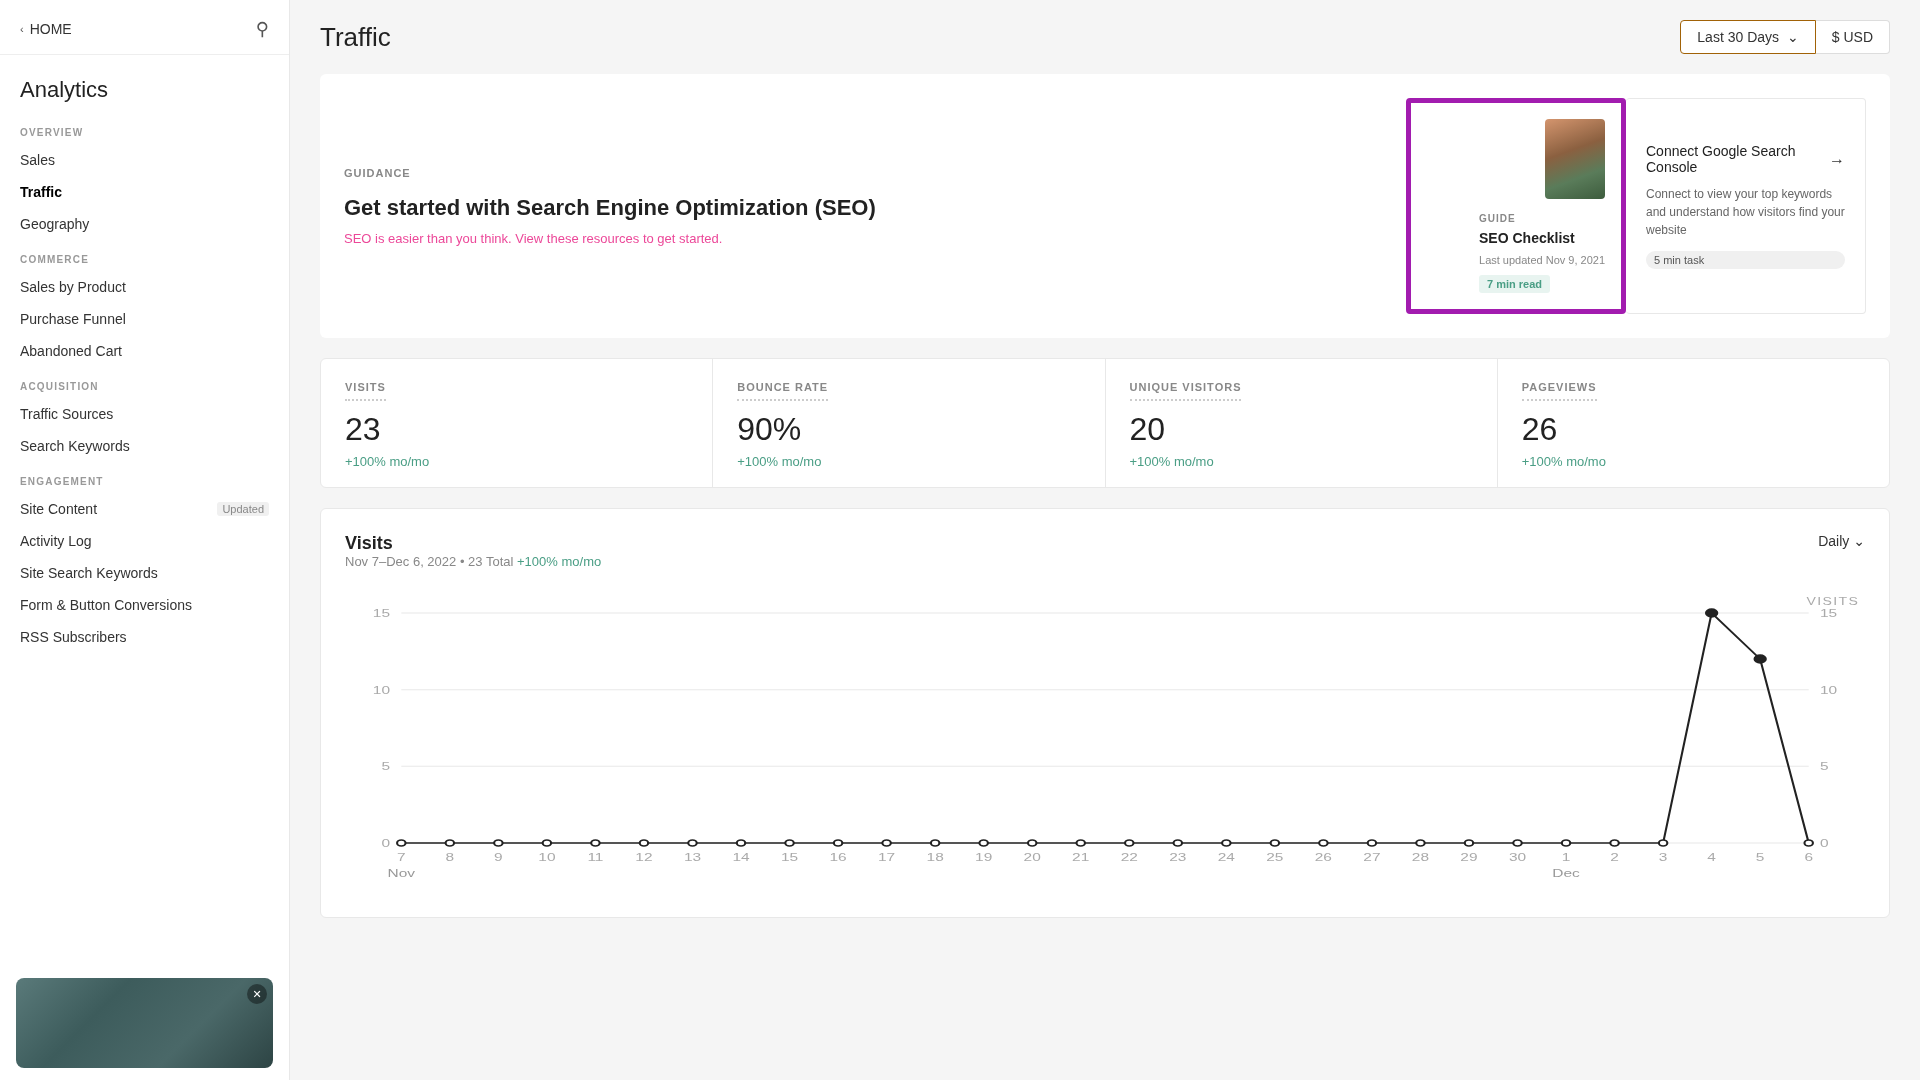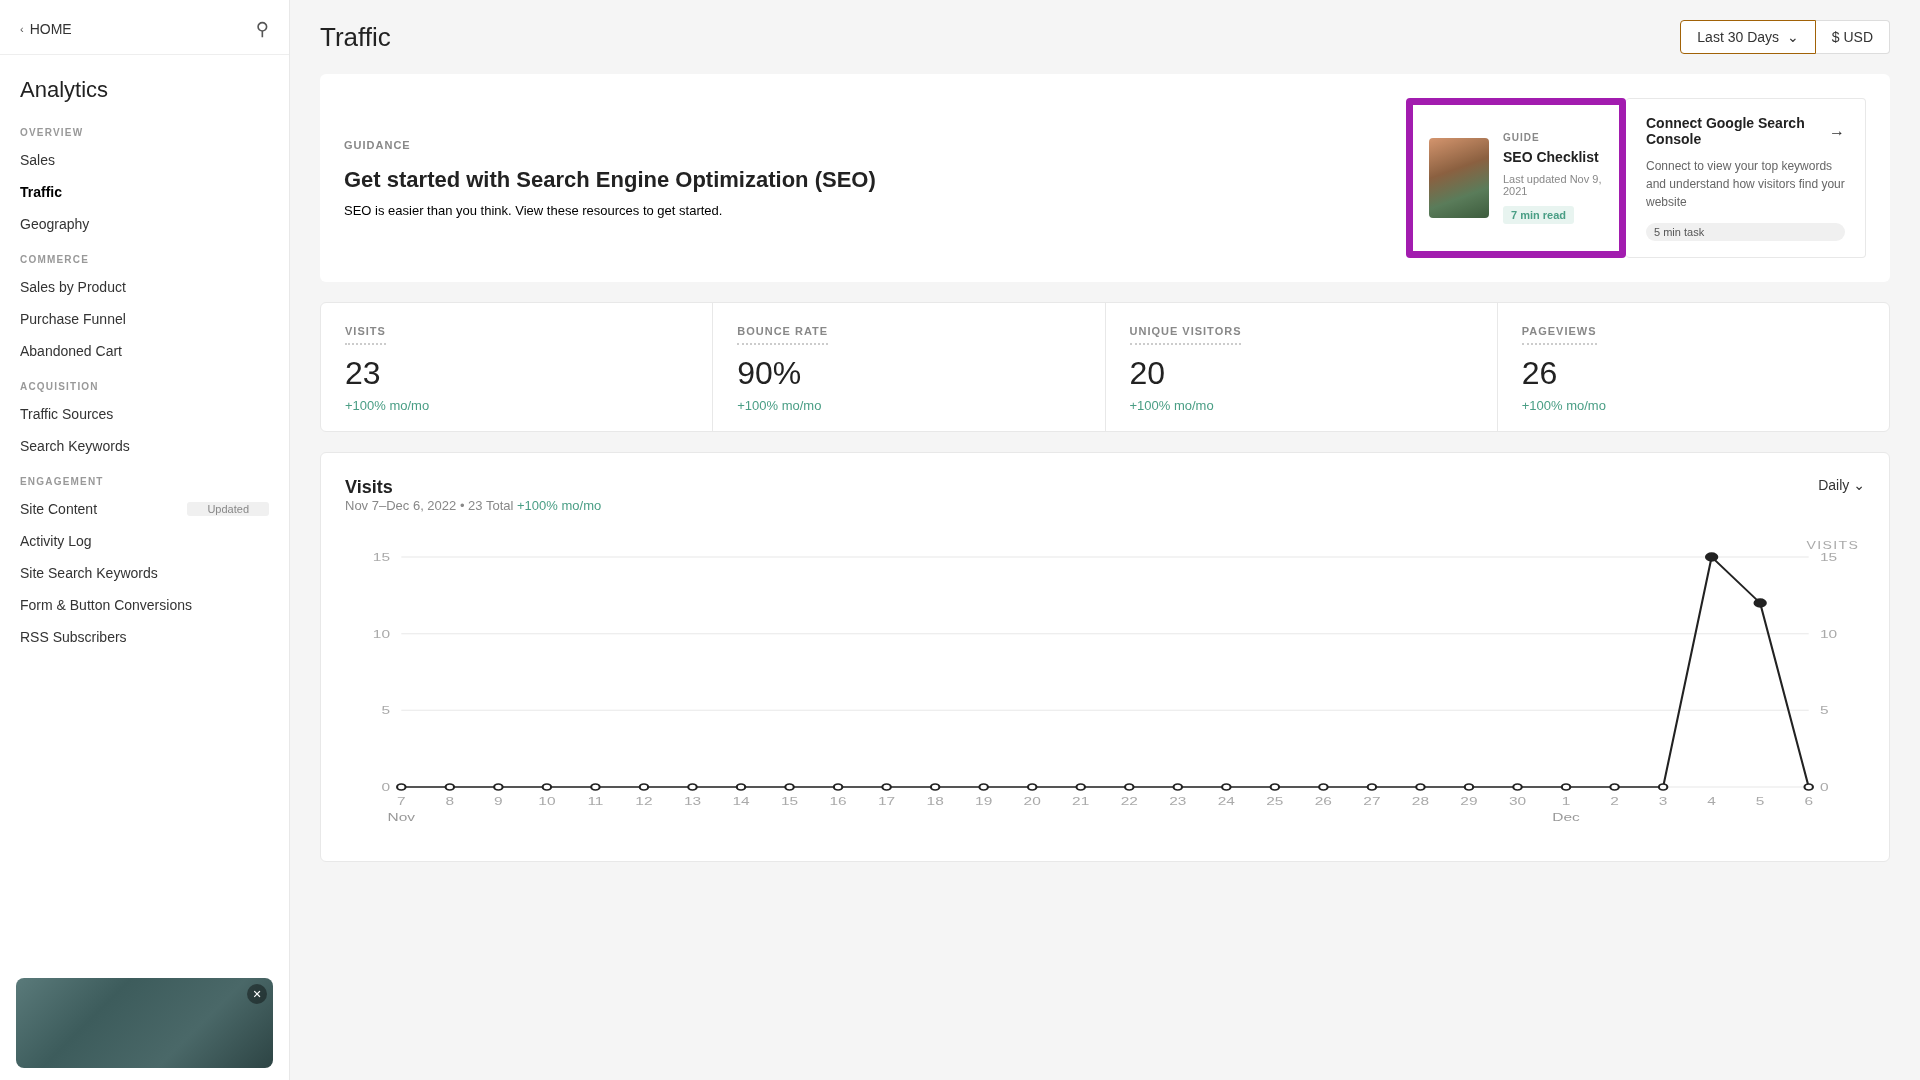--- a/index.html
+++ b/index.html
@@ -76,21 +76,21 @@
     }
     .sidebar-item.active {
       font-weight: 600;
       color: #000;
     }
     .sidebar-badge {
       font-size: 11px;
       color: #888;
       background: #f0f0f0;
       border-radius: 3px;
-      padding: 1px 20px;
+      padding: 1px 5px;
     }
     .sidebar-promo {
       margin: 12px 16px;
       border-radius: 8px;
       overflow: hidden;
       position: relative;
       height: 90px;
       background: #b0c4c0;
       flex-shrink: 0;
     }
@@ -176,34 +176,35 @@
       margin-bottom: 16px;
     }
     .guidance-heading {
       font-size: 22px;
       font-weight: 700;
       color: #222;
       margin-bottom: 10px;
     }
     .guidance-desc {
       font-size: 13px;
-      color: #000000;
+      color: #ec4899;
     }
     .guidance-cards {
       display: flex;
       gap: 0;
     }
     .guide-card {
       display: flex;
       gap: 14px;
-      align-items: center;
-      border: 7px solid #a21caf;
+      align-items: flex-end;
+      border: 5px solid #a21caf;
       border-radius: 4px;
       padding: 16px;
       width: 220px;
+      flex-direction: column;
     }
     .guide-img {
       width: 60px;
       height: 80px;
       background: linear-gradient(135deg, #e8a87c, #c4856a, #8b7355, #6b5a3e);
       border-radius: 4px;
       flex-shrink: 0;
       display: flex;
       align-items: center;
       justify-content: center;
@@ -255,21 +256,21 @@
       justify-content: center;
     }
     .connect-card-header {
       display: flex;
       align-items: center;
       justify-content: space-between;
       margin-bottom: 10px;
     }
     .connect-title {
       font-size: 14px;
-      font-weight: 700;
+      font-weight: 400;
       color: #222;
     }
     .connect-arrow {
       font-size: 16px;
       color: #333;
     }
     .connect-desc {
       font-size: 12px;
       color: #666;
       line-height: 1.5;

